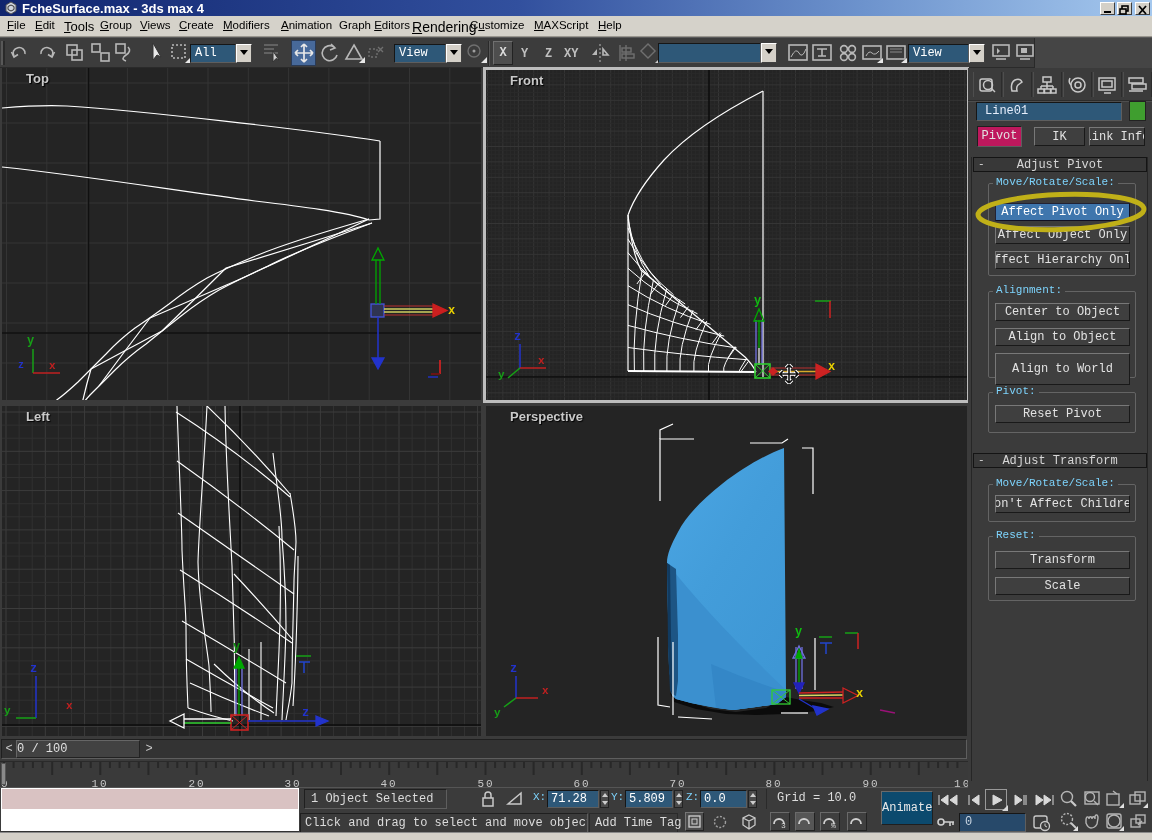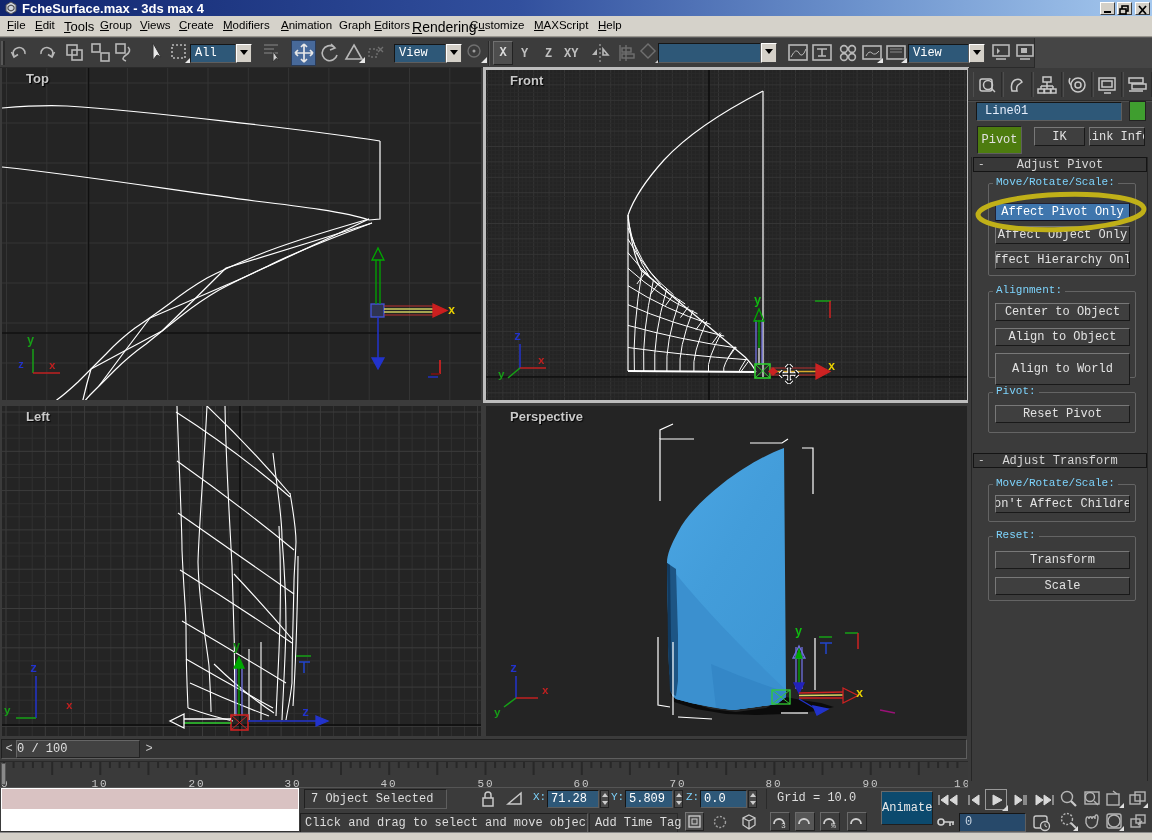--- a/index.html
+++ b/index.html
@@ -668,21 +668,21 @@
     </svg>
     <div class="abs" style="left:155px;top:4px;width:29px;height:25px;border-right:1px solid #2c2c2c;border-left:1px solid #4e4e4e"></div>
     <svg class="abs" style="left:159px;top:7px" width="20" height="20" viewBox="0 0 20 20">
       <rect x="2" y="3" width="14" height="5" stroke="#c9c9c9" fill="none" stroke-width="1.5"></rect>
       <rect x="5" y="9" width="14" height="5" stroke="#c9c9c9" fill="none" stroke-width="1.5"></rect>
       <path d="M2,16 h14" stroke="#c9c9c9" fill="none" stroke-width="1.5"></path>
     </svg>
     <div class="abs" style="left:0;top:32px;width:184px;height:2px;border-top:1px solid #2c2c2c;border-bottom:1px solid #4e4e4e"></div>
     <div class="bluefield" style="left:8px;top:34px;width:146px;height:19px;padding-left:8px;line-height:17px;color:#e6eefc">Line01</div>
     <div class="abs" style="left:161px;top:33px;width:17px;height:20px;background:#3f9e2f;border:1px solid #222"></div>
-    <div class="btn sunk" style="left:9px;top:58px;width:45px;height:28px;background:#4d7c0f;line-height:19px">Pivot</div>
+    <div class="btn sunk" style="left:9px;top:58px;width:45px;height:21px;background:#be185d;line-height:19px">Pivot</div>
     <div class="btn" style="left:66px;top:59px;width:51px;height:19px">IK</div>
     <div class="btn" style="left:121px;top:59px;width:56px;height:19px">Link Info</div>
     <div class="abs" style="left:3px;top:89px;width:177px;height:624px;border-left:1px solid #262626;border-right:1px solid #262626"></div>
     <div class="abs" style="left:5px;top:89px;width:174px;height:15px;background:#383838;border:1px solid #141414;color:#d6d6d6;font-size:12px;text-align:center;line-height:14px">Adjust Pivot</div>
     <div class="abs" style="left:10px;top:92px;width:9px;height:9px;color:#dcdcdc;font-size:11px;line-height:9px">-</div>
     <div class="lbl" style="left:25px;top:108px">Move/Rotate/Scale:</div>
     <div class="grp" style="left:20px;top:115px;width:148px;height:93px"></div>
     <div class="btn" style="left:27px;top:135px;width:135px;height:18px;background:#3f76ad;color:#fff;border-color:#223 #112 #112 #223">Affect Pivot Only</div>
     <div class="btn" style="left:27px;top:158px;width:135px;height:18px">Affect Object Only</div>
     <div class="btn" style="left:27px;top:183px;width:135px;height:18px">Affect Hierarchy Only</div>
@@ -829,21 +829,21 @@
       <text x="871" y="25" fill="#c8c8c8" font-size="11" letter-spacing="2" text-anchor="middle" font-family="Liberation Mono,monospace">90</text>
       <text x="967" y="25" fill="#c8c8c8" font-size="11" letter-spacing="2" text-anchor="middle" font-family="Liberation Mono,monospace">100</text>
     </svg>
  <div class="abs" style="left:1px;top:1px;width:5px;height:22px;background:#8a8a8a;border:1px solid #555"></div>
 </div>
 
 <div class="abs" style="left:0;top:788px;width:1152px;height:44px;background:#3b3b3b">
     <div class="abs" style="left:1px;top:0px;width:298px;height:44px;background:#ffffff"></div>
     <div class="abs" style="left:2px;top:1px;width:296px;height:20px;background:#d9c2c2"></div>
     <div class="abs" style="left:1px;top:43px;width:298px;height:1px;background:#333"></div>
-    <div class="abs sunk" style="left:304px;top:1px;width:143px;height:20px;color:#dcdcdc;font-size:12px;line-height:19px;padding-left:6px">7 Object Selected</div>
+    <div class="abs sunk" style="left:304px;top:1px;width:143px;height:20px;color:#dcdcdc;font-size:12px;line-height:19px;padding-left:6px">1 Object Selected</div>
     <svg class="abs" style="left:479px;top:2px" width="18" height="18" viewBox="0 0 18 18">
       <rect x="4" y="8" width="10" height="8" fill="none" stroke="#c9c9c9" stroke-width="1.5"></rect>
       <path d="M6,8 V5 a3,3 0 0 1 6,0 V8" fill="none" stroke="#c9c9c9" stroke-width="1.5"></path>
     </svg>
     <svg class="abs" style="left:505px;top:2px" width="20" height="18" viewBox="0 0 20 18">
       <path d="M3,14 L16,3 L16,14 Z" fill="none" stroke="#c9c9c9" stroke-width="1.5"></path>
     </svg>
     <span class="lbl" style="left:533px;top:3px;background:none;padding:0;z-index:4">X:</span>
     <div class="bluefield" style="left:547px;top:2px;width:52px;height:18px;line-height:16px;padding-left:3px">71.28</div>
     <div class="abs" style="left:600px;top:2px;width:9px;height:18px;background:#4a4a4a;border:1px solid #222">

